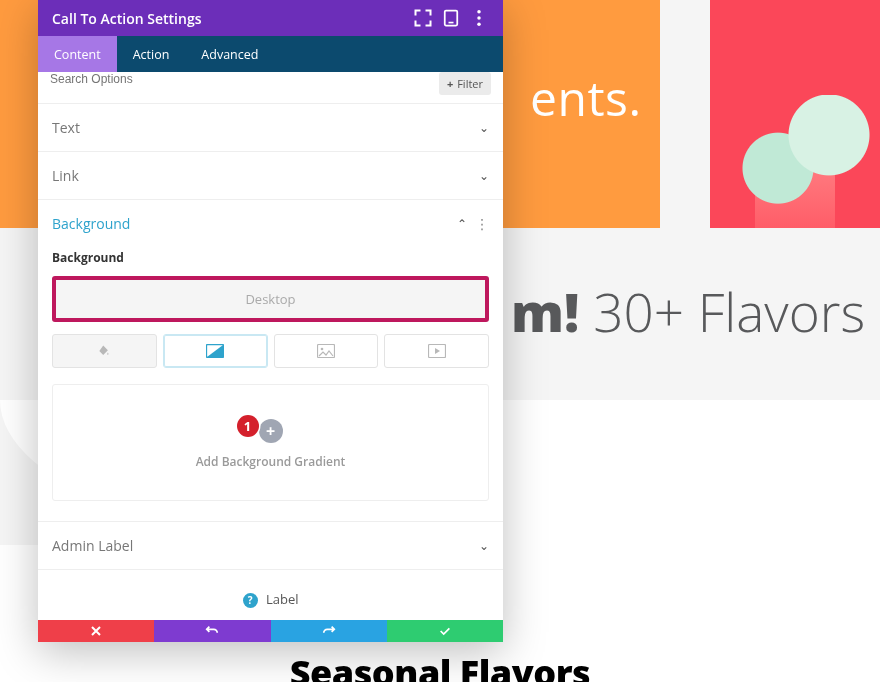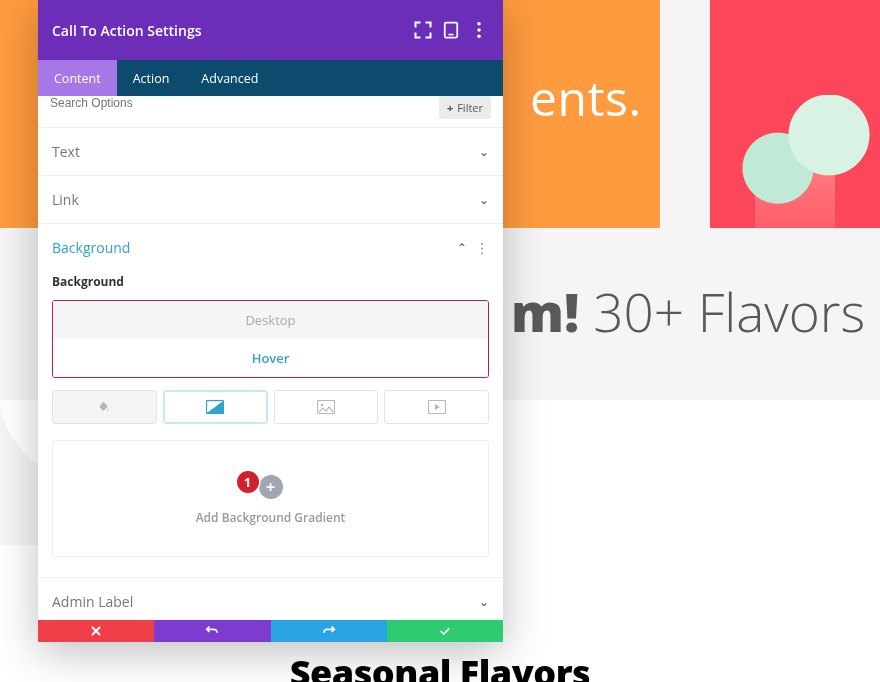--- a/index.html
+++ b/index.html
@@ -24,21 +24,21 @@
   .page-text-2 b { font-weight:800; }
   .page-heading { position:absolute; width:880px; text-align:center; top:648px; font-size:36px; font-weight:900; color:#000; letter-spacing:-0.5px; }
 
   
   .panel {
     position:absolute; left:38px; top:0; width:465px; height:642px;
     background:#fff; box-shadow: 0 10px 40px rgba(0,0,0,0.25);
     display:flex; flex-direction:column;
   }
   .panel-title {
-    height:60px; background:#6c2eb9; color:#fff; display:flex; align-items:center;
+    height:36px; background:#6c2eb9; color:#fff; display:flex; align-items:center;
     padding:0 14px; font-size:14px; font-weight:600;
   }
   .panel-title .spacer { flex:1; }
   .title-icon { width:20px; height:20px; display:flex; align-items:center; justify-content:center; margin-left:8px; cursor:pointer; color:#fff; }
 
   .tabs { height:36px; background:#0c4a6e; display:flex; }
   .tab { padding:0 16px; display:flex; align-items:center; color:#fff; font-size:12.5px; cursor:pointer; }
   .tab.active { background:#a677e6; }
 
   .search-row { height:32px; border-bottom:1px solid #eee; display:flex; align-items:flex-start; padding:0 12px; background:#fff; }
@@ -51,21 +51,21 @@
   .accordion { border-bottom:1px solid #eee; }
   .acc-header { display:flex; align-items:center; padding:14px 14px; font-size:14px; color:#777; cursor:pointer; }
   .acc-header .caret { margin-left:auto; font-size:12px; color:#555; }
   .acc-header.open { color:#2ea3cc; }
   .acc-header.open + .acc-body { display:block; }
   .acc-body { padding:0 14px 20px; }
   .acc-options { margin-left:8px; color:#888; font-size:14px; }
 
   .sublabel { font-size:12px; font-weight:700; color:#333; margin:2px 0 10px; }
 
-  .state-toggle { display:flex; border:1px solid #be185d; border-radius:3px; overflow:hidden; margin-bottom:12px;flex-direction:column; }
+  .state-toggle { display:flex; border:4px solid #be185d; border-radius:3px; overflow:hidden; margin-bottom:12px; }
   .state-toggle .cell { flex:1; text-align:center; padding:10px 0; font-size:13px; cursor:pointer; }
   .state-toggle .cell.desktop { background:#f5f5f5; color:#aaa; }
   .state-toggle .cell.hover { background:#fff; color:#2ea3cc; font-weight:600; }
 
   .bg-type-row { display:flex; gap:6px; margin-bottom:16px; }
   .bg-type { flex:1; height:34px; border:1px solid #e3e3e3; border-radius:3px; display:flex; align-items:center; justify-content:center; cursor:pointer; color:#b8b8b8; background:#fff; }
   .bg-type.color { background:#f5f5f5; border-color:#e3e3e3;}
   .bg-type.active { color:#2ea3cc; border-color:#c9e8f3; background:#fff; box-shadow:0 0 0 1px #c9e8f3 inset; }
   .bg-type svg { width:18px; height:14px; }
 
@@ -166,21 +166,20 @@
       <div class="acc-header open">
         <span>Background</span>
         <span class="caret">⌃</span>
         <span class="acc-options">⋮</span>
       </div>
       <div class="acc-body">
         <div class="sublabel">Background</div>
 
         <div class="state-toggle">
           <div class="cell desktop">Desktop</div>
-          <div class="cell hover">Hover</div>
         </div>
 
         <div class="bg-type-row">
           <div class="bg-type color">
             <svg viewBox="0 0 18 18">
                 <path fill="currentColor" d="M8 2l6 6-6 6-5-5 5-7zm6 9c1 1 1 3 0 3s-1-2 0-3z"></path>
               </svg>
           </div>
           <div class="bg-type active">
             <svg viewBox="0 0 18 14">

